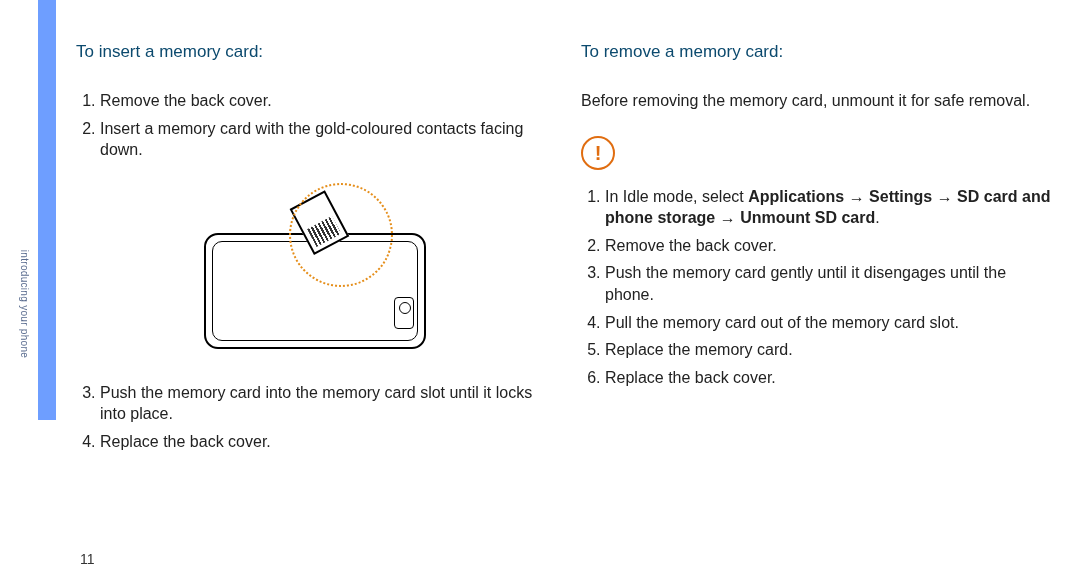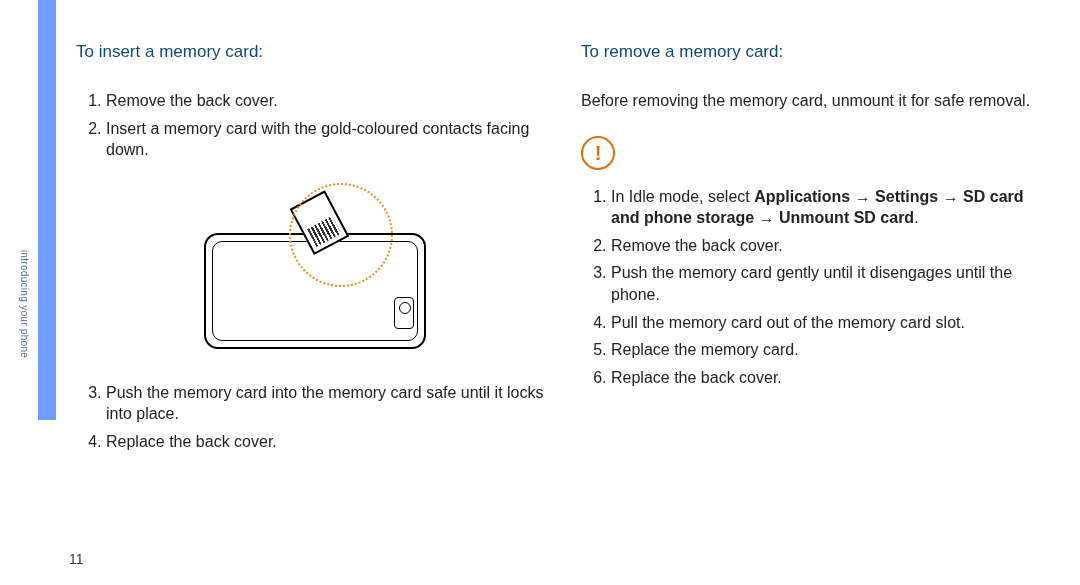--- a/index.html
+++ b/index.html
@@ -49,21 +49,21 @@
   }
   .col {
     flex: 1 1 50%;
   }
   .heading {
     color: #0c4a6e;
     font-size: 17px;
     margin-bottom: 28px;
   }
   ol.steps {
-    margin: 6px;
+    margin: 0;
     padding-left: 24px;
   }
   ol.steps > li {
     margin-bottom: 6px;
     line-height: 1.35;
   }
   .figure-slot {
     width: 330px;
     height: 195px;
     margin: 12px auto 14px auto;
@@ -153,21 +153,21 @@
   }
   .warn-text {
     line-height: 1.35;
   }
   .before-text {
     margin-bottom: 20px;
     line-height: 1.35;
   }
   .page-number {
     position: absolute;
-    left: 69px;
+    left: 80px;
     bottom: 18px;
     font-size: 14px;
     color: #333;
   }
 </style>
 </head>
 <body>
 
 <div class="page">
 
@@ -187,21 +187,21 @@
       <div class="figure-slot">
         <div class="phone-body">
           <div class="phone-inner"></div>
           <div class="lens-group"></div>
         </div>
         <div class="card"></div>
         <div class="dotted-circle"></div>
       </div>
 
       <ol class="steps" start="3">
-        <li>Push the memory card into the memory card safe until it locks into place.</li>
+        <li>Push the memory card into the memory card slot until it locks into place.</li>
         <li>Replace the back cover.</li>
       </ol>
     </div>
 
     <div class="col">
       <div class="heading">To remove a memory card:</div>
 
       <div class="before-text">Before removing the memory card, unmount it for safe removal.</div>
 
       <div class="warning-row">

